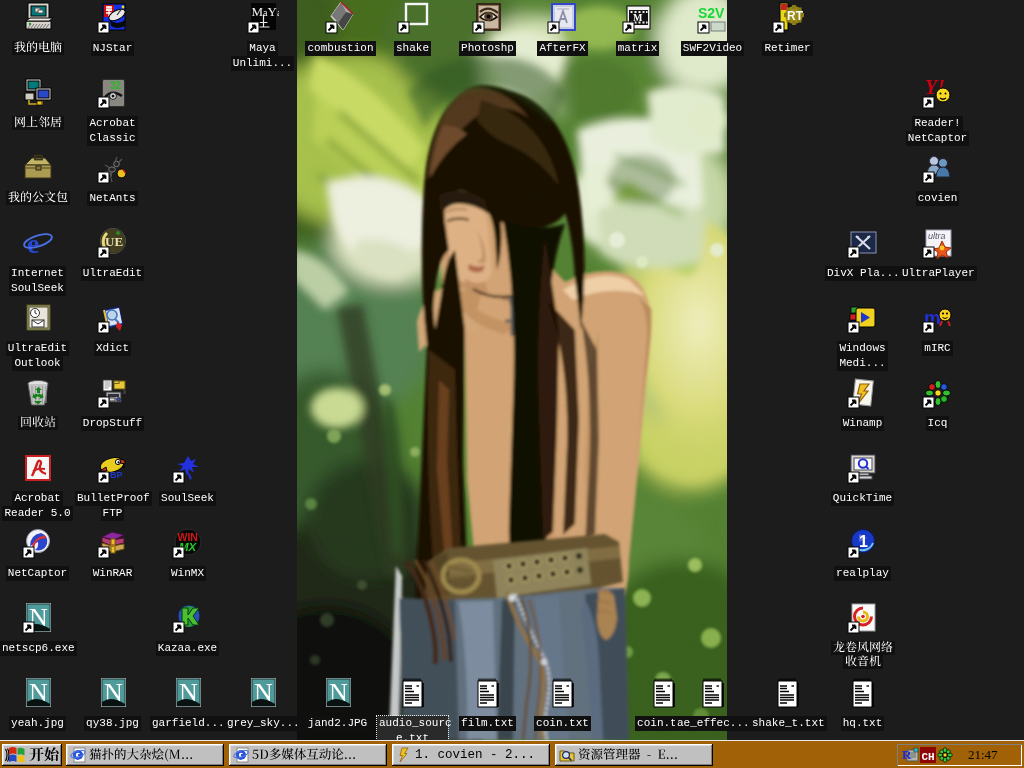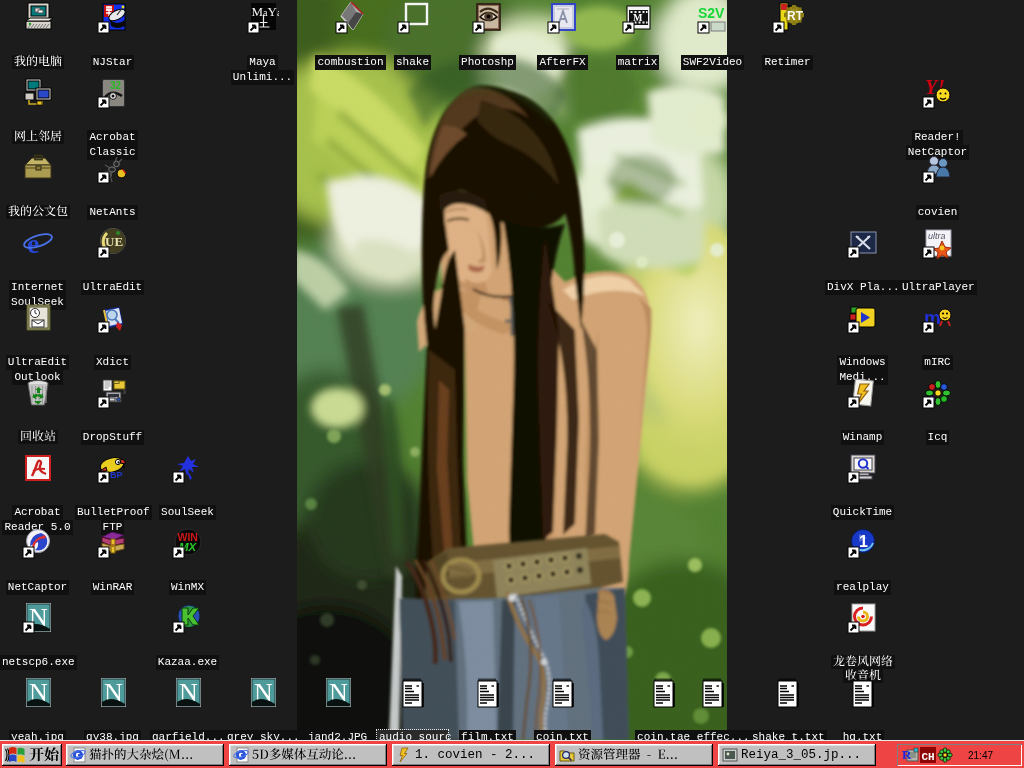--- a/index.html
+++ b/index.html
@@ -1,35 +1,35 @@
 <!DOCTYPE html>
 <html><head><meta charset="utf-8"><style>
 *{margin:0;padding:0;box-sizing:border-box}
 html,body{width:1024px;height:768px;overflow:hidden;background:#1c1c1c}
 #photo{position:absolute;left:297px;top:0;width:430px;height:740px}
 .ic{position:absolute;width:75px;text-align:center}
 .ig{height:33px;margin-top:0;display:flex;justify-content:center}
-.lbl{margin-top:20px}
+.lbl{margin-top:6px}
 .ll{display:flex;justify-content:center;white-space:nowrap;line-height:15px;font-family:"Liberation Mono",monospace;font-size:11px;color:#fff}
 .ll:not(.z)::after{content:""}
 .lbl .ll{margin:0 auto;width:fit-content;background:#101010;padding:0 2px}
 .lbl.sel{outline:1px dotted #e8e8e8;outline-offset:0px;background:#2a2a2a;margin-left:2px;margin-right:2px}
 .lbl.sel .ll{background:transparent}
-#taskbar{position:absolute;left:0;top:740px;width:1024px;height:28px;background:#ef4444;border-top:1px solid #e8e8e8}
+#taskbar{position:absolute;left:0;top:740px;width:1024px;height:28px;background:#a16207;border-top:1px solid #e8e8e8}
 #startbtn{position:absolute;left:2px;top:3px;width:60px;height:22px;display:flex;align-items:center;padding-left:2px;
  background:#c0c0c0;box-shadow:inset -1px -1px 0 #000,inset 1px 1px 0 #fff,inset -2px -2px 0 #808080,inset 2px 2px 0 #dfdfdf}
 .tbb{position:absolute;top:3px;height:22px;display:flex;align-items:center;padding-left:4px;overflow:hidden;
  background:#c0c0c0;box-shadow:inset -1px -1px 0 #000,inset 1px 1px 0 #fff,inset -2px -2px 0 #808080,inset 2px 2px 0 #dfdfdf}
 .tbi{margin-right:3px;display:flex;align-items:center}
 .tbt{display:flex;align-items:center;white-space:nowrap}
 .lat{font-family:"Liberation Mono",monospace;font-size:12.5px;color:#000}
 #tray{position:absolute;left:897px;top:3px;width:125px;height:22px;display:flex;align-items:center;padding-left:5px;
  box-shadow:inset 1px 1px 0 #808080,inset -1px -1px 0 #fff}
 #tray .tbi{margin-right:1px}
-#clock{font-family:Liberation Sans, sans-serif;font-size:10px;color:#000;margin-left:14px}
+#clock{font-family:Liberation Serif, serif;font-size:13px;color:#000;margin-left:14px}
 </style></head>
 <body>
 <svg style="position:absolute;width:0;height:0">
     <path id="g6211" d="M38 517H813L867 582Q867 582 876 575Q886 568 901 556Q916 544 933 530Q950 517 964 505Q960 489 938 489H46ZM558 830 675 818Q674 808 666 800Q659 792 640 790Q639 673 647 562Q655 450 678 352Q702 254 746 177Q790 101 862 54Q875 44 881 44Q887 45 893 59Q904 78 917 111Q930 144 940 175L953 173L935 20Q959 -11 963 -27Q967 -43 960 -53Q950 -65 933 -68Q917 -70 897 -65Q878 -59 858 -48Q839 -37 821 -24Q739 34 687 121Q636 209 608 319Q579 429 569 559Q558 688 558 830ZM707 782Q766 766 801 745Q837 723 853 700Q870 677 872 656Q874 636 865 622Q856 609 840 607Q824 605 804 618Q798 645 781 674Q764 702 742 729Q719 756 697 774ZM801 448 910 401Q906 392 898 389Q889 385 870 388Q829 304 761 221Q694 137 600 66Q507 -5 386 -51L378 -37Q483 19 566 98Q649 177 708 268Q768 359 801 448ZM40 268Q72 273 125 283Q179 293 247 308Q315 323 393 340Q470 358 551 376L555 361Q476 329 365 287Q254 245 104 194Q102 185 95 178Q88 172 81 170ZM443 825 535 747Q528 741 515 740Q501 740 482 746Q429 728 358 710Q287 691 208 676Q129 661 52 652L47 667Q118 685 193 712Q268 739 335 769Q401 799 443 825ZM278 733H357V33Q357 3 349 -21Q341 -45 316 -61Q291 -76 238 -81Q237 -62 232 -47Q226 -31 216 -22Q204 -11 183 -4Q163 3 126 8V22Q126 22 142 21Q159 20 182 18Q205 17 226 16Q246 15 255 15Q269 15 273 20Q278 25 278 36Z"></path>
     <path id="g7684" d="M160 -21Q160 -25 152 -32Q144 -38 129 -43Q115 -48 99 -48H85V659V697L165 659H385V630H160ZM345 811Q339 789 307 789Q294 767 277 739Q261 712 244 685Q227 659 213 638H186Q192 663 199 699Q206 734 212 772Q219 809 224 840ZM827 661 873 711 961 637Q955 630 945 626Q935 622 917 620Q914 478 910 367Q905 256 897 175Q889 94 876 43Q863 -8 845 -29Q823 -56 792 -68Q760 -80 720 -80Q720 -60 716 -44Q712 -28 700 -19Q688 -9 660 1Q632 10 599 15L600 32Q624 30 652 27Q680 24 705 23Q730 21 742 21Q757 21 764 24Q772 26 780 35Q800 54 811 134Q822 214 828 348Q835 482 838 661ZM343 659 384 705 472 637Q468 630 456 625Q445 620 430 617V8Q430 5 419 -1Q408 -7 393 -13Q378 -18 365 -18H353V659ZM541 455Q605 430 643 400Q681 370 699 340Q717 310 718 285Q719 260 709 245Q698 229 680 227Q662 224 642 241Q637 276 619 314Q602 351 578 386Q555 422 531 448ZM888 661V632H572L584 661ZM715 805Q712 797 703 791Q694 785 677 785Q638 675 582 580Q526 485 457 421L444 430Q475 481 504 546Q533 612 557 688Q582 763 597 840ZM398 381V352H125V381ZM398 88V58H125V88Z"></path>
     <path id="g7535" d="M546 830Q545 820 537 813Q529 806 510 803V69Q510 44 523 35Q537 26 580 26H716Q761 26 793 26Q826 27 841 29Q853 31 859 34Q866 37 871 44Q879 57 891 98Q902 139 915 193H928L931 39Q953 31 961 23Q969 15 969 2Q969 -19 949 -31Q928 -44 872 -49Q817 -54 712 -54H572Q519 -54 488 -45Q456 -37 442 -14Q428 8 428 48V843ZM793 454V425H164V454ZM793 248V219H164V248ZM741 669 784 716 875 645Q871 639 860 634Q849 628 833 625V181Q833 178 821 172Q810 166 794 162Q778 157 764 157H751V669ZM202 170Q202 167 192 160Q182 153 167 148Q152 143 134 143H121V669V707L210 669H799V640H202Z"></path>
     <path id="g8111" d="M267 782 303 826 388 760Q384 754 373 750Q363 745 349 742V22Q349 -8 343 -29Q337 -51 316 -63Q294 -76 249 -81Q248 -63 244 -49Q240 -35 232 -25Q223 -17 207 -10Q192 -3 165 1V17Q165 17 177 16Q188 15 205 14Q221 12 236 12Q251 11 256 11Q268 11 272 16Q276 20 276 30V782ZM313 325V296H135V325ZM313 558V529H135V558ZM313 782V753H135V782ZM97 792V818L183 782H169V448Q169 385 167 315Q165 245 154 175Q144 104 119 39Q95 -27 52 -82L35 -74Q67 2 80 88Q92 175 95 267Q97 358 97 447V782ZM527 539Q526 529 518 522Q509 516 493 513V474H420V534V551ZM475 508 493 498V-15H500L473 -57L391 -3Q399 5 413 14Q427 24 438 28L420 -4V508ZM566 836Q619 823 650 803Q680 783 693 761Q705 740 704 721Q702 702 691 690Q680 679 663 678Q645 677 627 692Q625 716 615 741Q604 767 588 790Q573 813 556 829ZM879 723Q879 723 894 711Q908 700 929 683Q949 666 964 650Q960 634 938 634H393L385 663H833ZM873 14V-15H457V14ZM821 573Q817 565 809 561Q800 556 780 557Q763 502 738 440Q713 378 679 314Q645 250 602 190Q559 130 506 81L493 92Q535 145 571 209Q607 274 635 343Q663 412 684 479Q705 546 717 605ZM529 557Q611 487 664 421Q717 356 746 299Q775 243 784 200Q794 157 788 131Q782 105 766 99Q751 93 730 111Q723 163 701 221Q679 279 648 338Q617 397 581 452Q546 506 513 549ZM945 528Q944 518 936 511Q929 504 910 502V-56Q910 -60 901 -66Q892 -72 879 -76Q865 -81 851 -81H837V540Z"></path>
     <path id="g7f51" d="M516 624Q591 547 639 476Q687 405 713 344Q739 283 747 235Q755 188 749 158Q744 129 730 122Q715 115 696 134Q685 181 669 241Q652 302 629 368Q606 434 575 498Q544 562 502 616ZM797 671Q795 661 786 656Q778 651 757 650Q742 581 717 501Q693 420 657 339Q621 257 572 182Q523 106 458 45L445 55Q496 121 534 201Q573 281 601 367Q630 453 648 537Q666 622 676 696ZM221 624Q298 559 349 497Q401 435 430 380Q458 326 469 283Q481 240 477 212Q473 185 460 177Q446 170 426 186Q412 228 392 283Q373 338 347 396Q321 455 286 511Q252 568 208 614ZM518 671Q516 661 507 655Q499 650 478 649Q465 584 443 507Q421 431 389 353Q358 274 313 202Q269 129 210 69L197 78Q242 143 275 221Q309 298 333 381Q358 464 373 545Q389 626 396 695ZM808 776 848 823 940 752Q935 747 923 741Q912 735 897 732V25Q897 -4 888 -26Q880 -49 852 -62Q825 -76 767 -82Q763 -64 757 -51Q751 -37 738 -29Q723 -19 699 -11Q674 -3 630 2V17Q630 17 651 15Q671 14 700 12Q728 10 754 9Q779 7 789 7Q806 7 812 14Q818 20 818 32V776ZM181 -50Q181 -55 172 -62Q163 -69 149 -75Q135 -81 117 -81H103V776V814L188 776H856V747H181Z"></path>
     <path id="g4e0a" d="M426 831 548 818Q547 807 539 800Q531 792 513 789V-15H426ZM473 463H723L780 535Q780 535 791 526Q801 518 818 505Q834 492 852 478Q869 463 885 449Q881 433 857 433H473ZM38 0H799L857 73Q857 73 867 65Q878 56 895 43Q912 30 930 15Q948 1 963 -13Q959 -29 935 -29H46Z"></path>
     <path id="g90bb" d="M329 798Q407 763 456 725Q505 688 532 652Q559 617 566 588Q573 559 567 540Q561 521 544 518Q528 514 507 528Q496 559 475 594Q454 629 428 664Q401 700 372 732Q343 764 317 789ZM163 217Q247 187 302 151Q357 115 387 81Q417 46 427 16Q438 -14 432 -34Q426 -54 409 -59Q392 -64 368 -50Q356 -18 332 17Q308 53 277 87Q247 122 214 153Q182 184 152 207ZM427 361 476 407 557 327Q551 322 541 320Q532 318 515 317Q497 295 471 266Q445 237 417 207Q388 176 360 148Q332 120 310 98L297 106Q313 130 332 164Q352 198 372 234Q392 271 410 304Q428 337 439 361ZM261 586Q314 567 345 543Q376 519 389 495Q403 471 402 450Q402 430 392 418Q381 405 365 404Q349 403 331 417Q328 445 315 474Q302 504 285 531Q268 559 250 579ZM344 792Q314 724 267 646Q221 569 162 497Q104 425 35 371L24 381Q64 426 102 485Q140 544 173 609Q205 673 231 736Q256 799 270 850L384 812Q382 804 373 798Q365 793 344 792ZM472 361V332H107L98 361ZM599 805 690 759H678V-56Q678 -59 670 -65Q662 -72 647 -77Q633 -82 612 -82H599V759ZM878 759V730H638V759ZM838 759 887 806 977 720Q966 709 931 709Q917 684 899 651Q881 617 860 582Q840 546 820 513Q799 480 781 455Q842 415 879 371Q915 327 932 283Q949 239 949 197Q949 148 935 114Q920 80 887 62Q854 44 798 42Q798 54 796 67Q794 80 791 90Q788 101 783 106Q777 113 761 118Q746 123 725 125V141Q745 141 772 141Q800 141 814 141Q829 141 839 146Q854 154 861 170Q869 187 869 217Q869 274 843 334Q817 393 756 452Q767 480 779 520Q792 560 805 603Q819 646 830 688Q842 729 850 759Z"></path>
@@ -314,21 +314,21 @@
 <path d="M16.5 13 v12 M12.5 20.5 h8 M10.5 25 h12" stroke="#ececec" stroke-width="1.2" fill="none"></path>
 <rect x="1" y="20" width="11" height="11" fill="#fff" stroke="#000" stroke-width="1"></rect>
         <path d="M3.5 28.5 L8.5 23.5 M8.5 23.5 L8.5 27 M8.5 23.5 L5 23.5" stroke="#000" stroke-width="1.8" fill="none"></path>
       </svg>
     </div>
     <div class="lbl">
       <div class="ll">Maya</div>
       <div class="ll">Unlimi...</div>
     </div>
   </div>
-<div class="ic" style="left:313px;top:2px">
+<div class="ic" style="left:303px;top:2px">
     <div class="ig">
       <svg width="32" height="32" viewBox="0 0 32 32">
         <path d="M16 0 L28 12 L18 28 L6 14 Z" fill="#a8a8a8" stroke="#e0e0e0"></path>
 <path d="M16 0 L21 10 L13 21 L6 14 Z" fill="#787878"></path>
 <path d="M21 10 L28 12 L18 28 L13 21 Z" fill="#464646"></path>
 <path d="M16 0 L28 12" stroke="#b02020" stroke-width="1.6"></path>
 <path d="M6 14 L13 21" stroke="#d0d0d0" stroke-width="1.2"></path>
         <rect x="1" y="20" width="11" height="11" fill="#fff" stroke="#000" stroke-width="1"></rect>
         <path d="M3.5 28.5 L8.5 23.5 M8.5 23.5 L8.5 27 M8.5 23.5 L5 23.5" stroke="#000" stroke-width="1.8" fill="none"></path>
       </svg>
@@ -1214,32 +1214,20 @@
             <use href="#g5668" x="4000"></use>
             <use href="#g2d" x="5500"></use>
             <use href="#g45" x="6353"></use>
             <use href="#g2e" x="7009"></use>
             <use href="#g2e" x="7338"></use>
             <use href="#g2e" x="7667"></use>
           </g>
         </svg>
       </div>
     </div>
-    <div class="tbb" style="left:718px;width:158px">
-      <div class="tbi">
-        <svg width="16" height="16" viewBox="0 0 16 16">
-          <rect x="1" y="2" width="14" height="12" fill="#c8ccc8" stroke="#555"></rect>
-          <rect x="3" y="4" width="10" height="8" fill="#4a5a50"></rect>
-          <circle cx="6" cy="7" r="1.4" fill="#e8e8d0"></circle>
-        </svg>
-      </div>
-      <div class="tbt">
-        <span class="lat">Reiya_3_05.jp...</span>
-      </div>
-    </div>
     <div id="tray">
       <div class="tbi">
         <svg width="17" height="16" viewBox="0 0 17 16">
           <rect x="5" y="3" width="11" height="11" fill="#b8b4ac" stroke="#555"></rect>
           <rect x="7" y="5" width="7" height="6" fill="#8a948a"></rect>
           <rect x="12" y="1" width="4" height="4" fill="#2ab8c8" stroke="#333" stroke-width="0.6"></rect>
           <text x="0" y="12" font-family="Liberation Serif" font-weight="bold" font-size="13" fill="#1828e0">R</text>
         </svg>
       </div>
       <div class="tbi">

